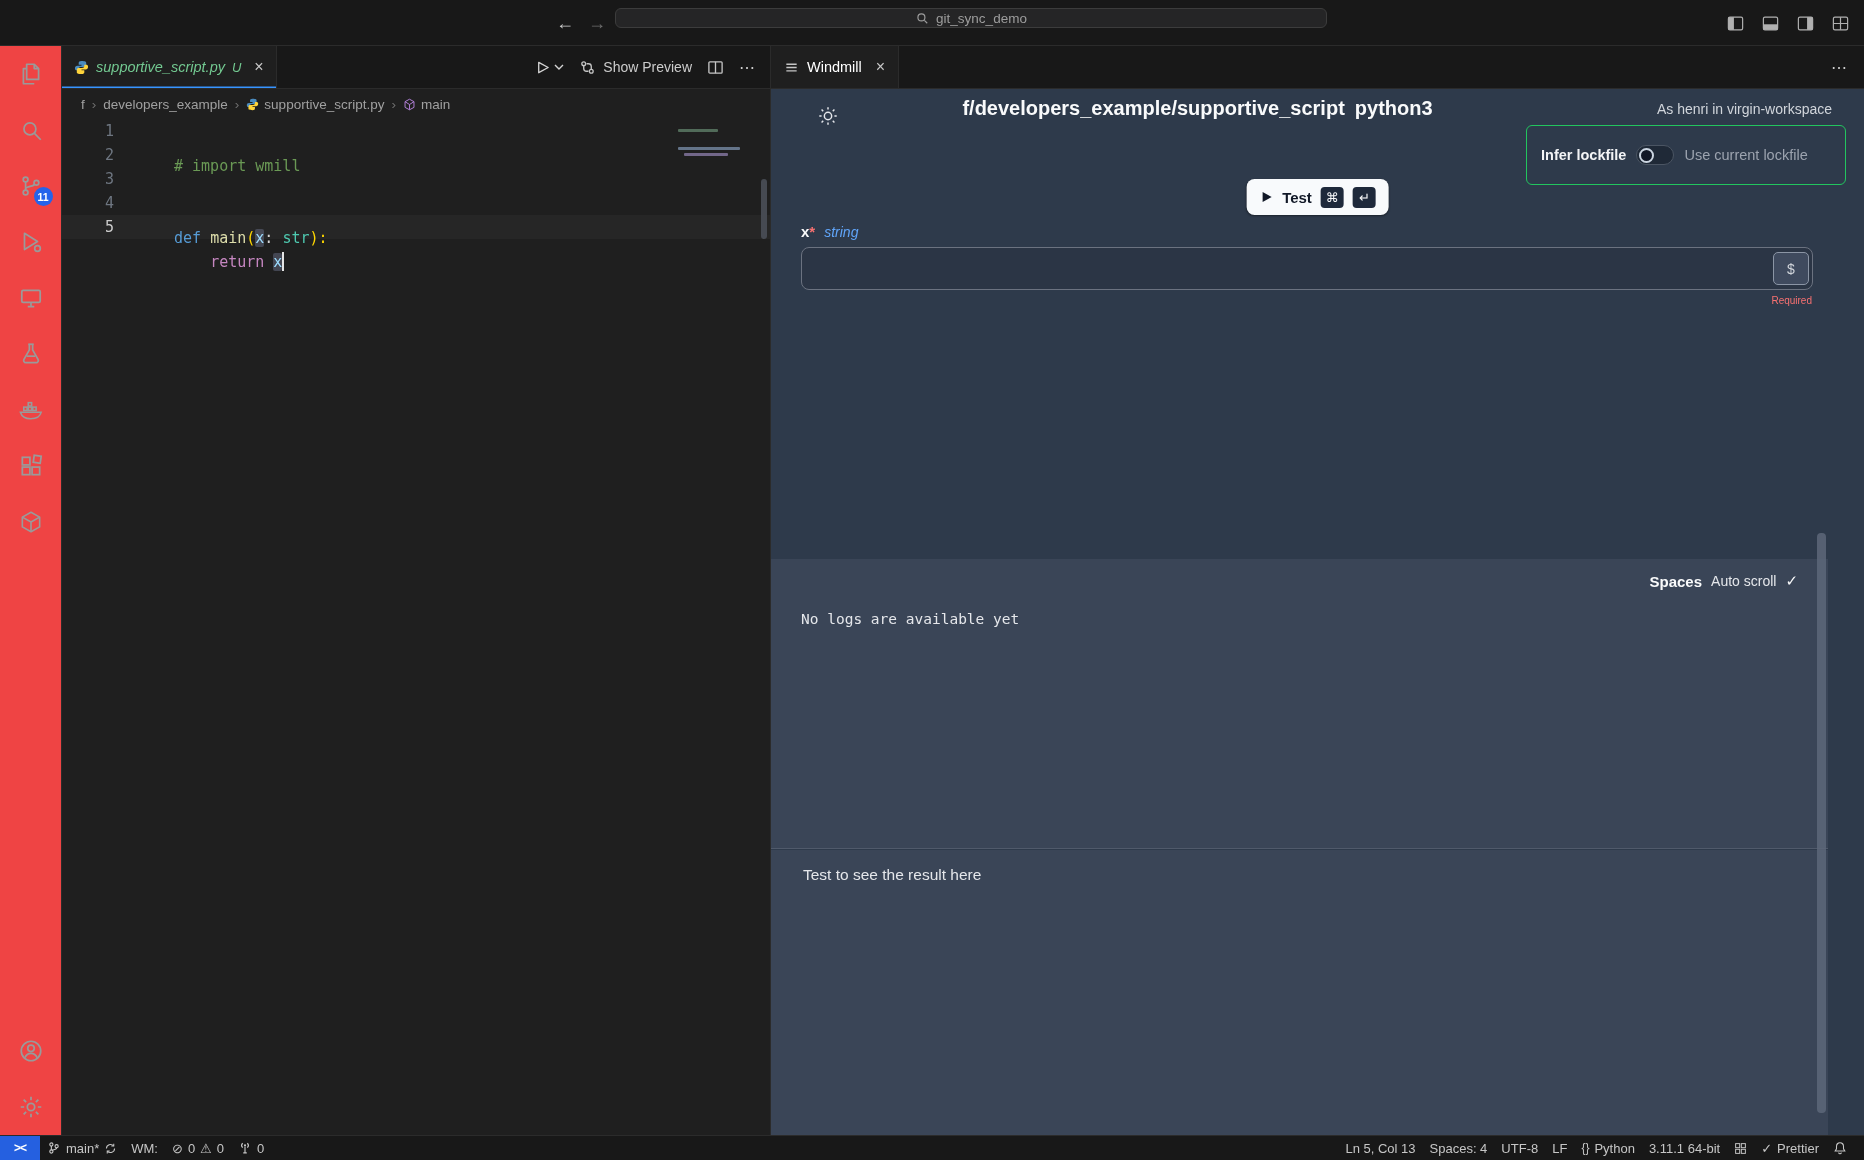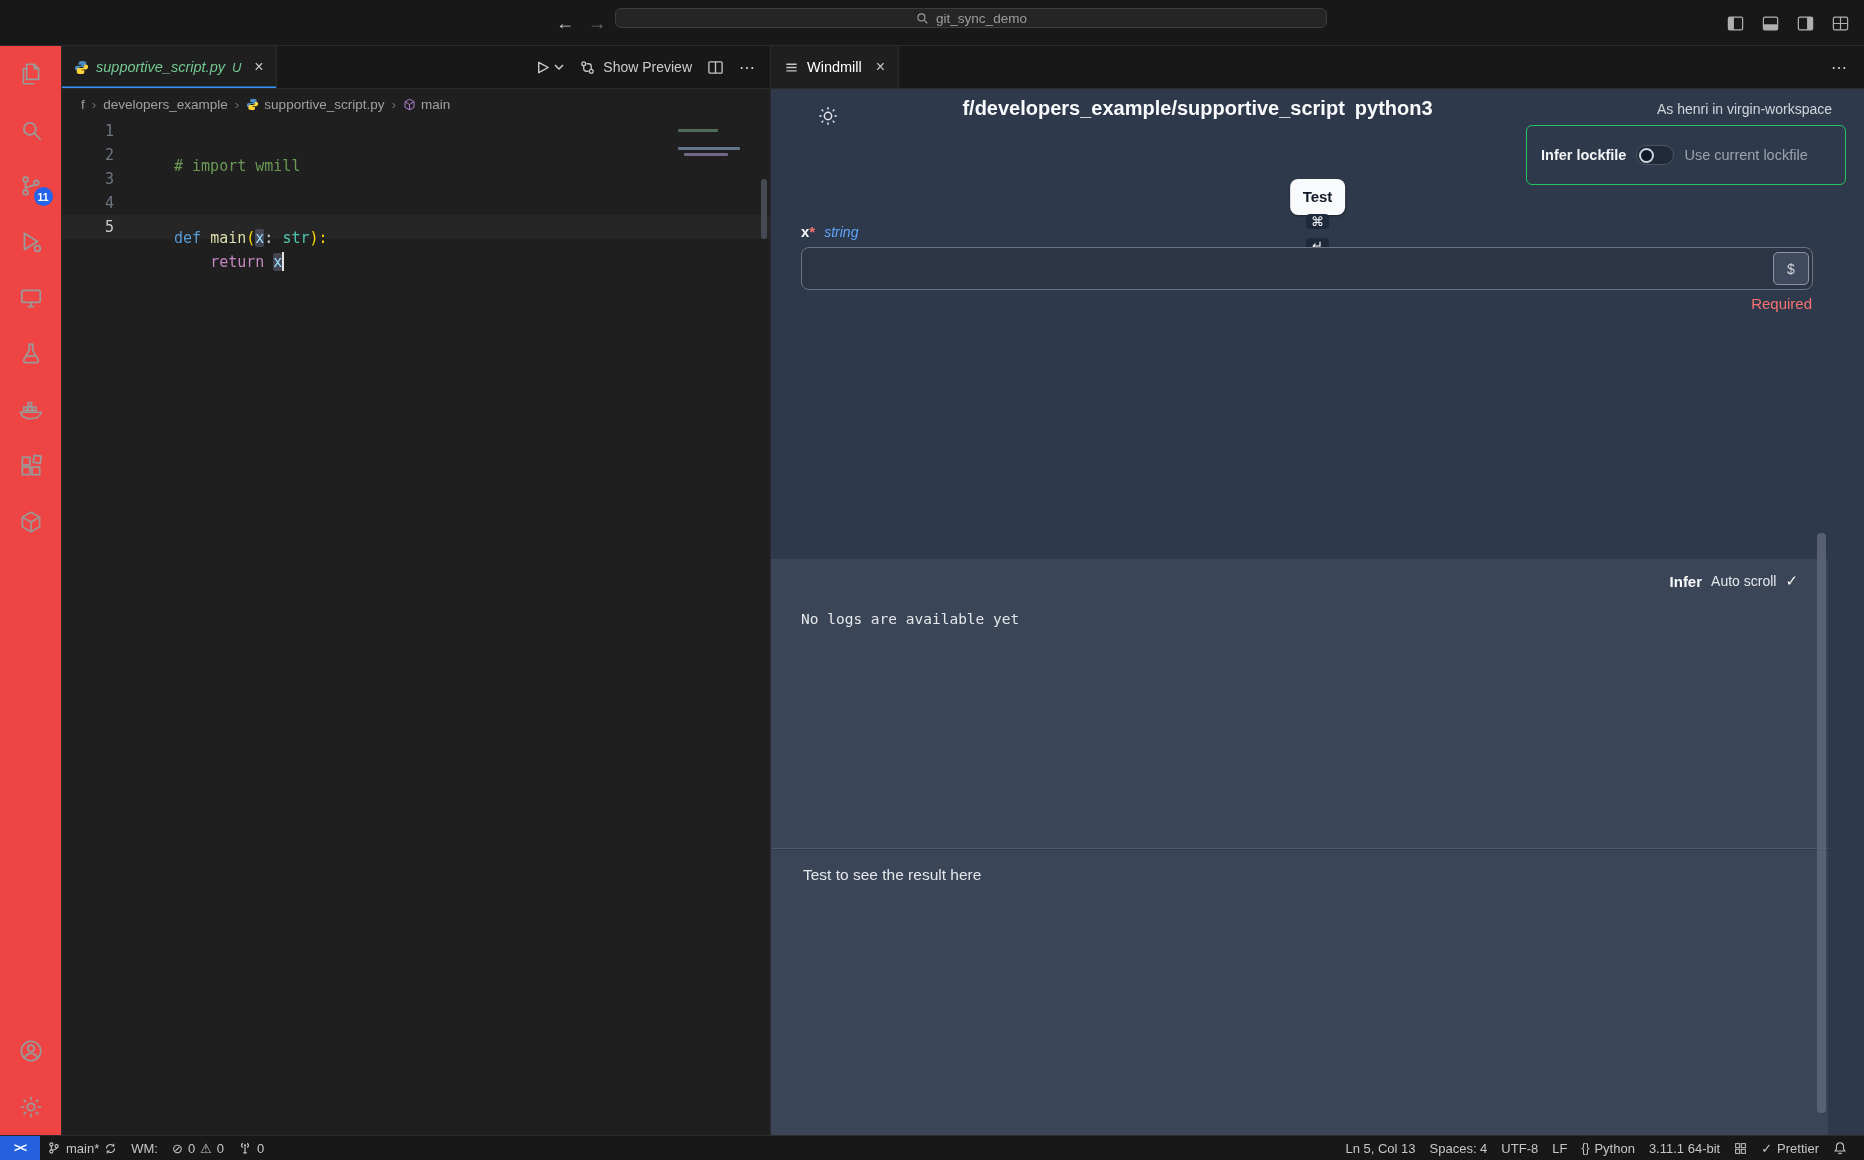--- a/index.html
+++ b/index.html
@@ -77,34 +77,34 @@
   .wm-title .lang { margin-left:10px; }
   .wm-context { position:absolute; right:32px; top:12px; font-size:14px; color:#d1d5db; }
   .lockfile-box { position:absolute; right:18px; top:36px; width:320px; height:60px; border:1.5px solid #22c55e; border-radius:6px;
     display:flex; align-items:center; gap:10px; padding:0 14px; }
   .lockfile-infer { color:#f3f4f6; font-size:14.5px; font-weight:600; white-space:nowrap; }
   .lockfile-use { color:#9ca3af; font-size:14.5px; white-space:nowrap; }
   .toggle { position:relative; width:38px; height:20px; background:#1f2937; border:1px solid #4b5563; border-radius:11px; flex:none; }
   .toggle-knob { position:absolute; left:2px; top:1.5px; width:15px; height:15px; border-radius:50%; background:#111827; border:2px solid #cbd5e1; }
 
   .test-btn { position:absolute; top:90px; left:50%; transform:translateX(-50%); height:36px; background:#f8fafc; border-radius:8px;
-    display:flex; align-items:center; gap:9px; padding:0 13px; box-shadow:0 1px 2px rgba(0,0,0,.4);flex-direction:column; }
+    display:flex; align-items:center; gap:9px; padding:0 13px; box-shadow:0 1px 2px rgba(0,0,0,.4); }
   .test-label { color:#111827; font-size:15px; font-weight:600; }
   .kbd-chip { width:23px; height:21px; background:#1e293b; border-radius:4px; color:#f9fafb; font-size:13px;
     display:flex; align-items:center; justify-content:center; }
 
   .field-label { position:absolute; left:30px; top:134px; display:flex; align-items:baseline; gap:9px; }
   .field-name { color:#f9fafb; font-size:15px; font-weight:bold; }
   .field-req { color:#f87171; }
   .field-type { color:#60a5fa; font-style:italic; font-size:14px; }
   .wm-input { position:absolute; left:30px; top:158px; width:1012px; height:43px; background:#2b3545; border:1px solid #6b7280;
     border-radius:8px; color:#e5e7eb; font-size:15px; padding:0 52px 0 12px; outline:none; font-family:"Liberation Sans", sans-serif; }
   .dollar-btn { position:absolute; left:1002px; top:163px; width:36px; height:33px; background:#3f4a5e; border:1px solid #8b95a5;
     border-radius:5px; color:#d1d5db; font-size:14px; display:flex; align-items:center; justify-content:center; }
-  .required-msg { position:absolute; right:52px; top:206px; color:#f87171; font-size:15px; }
+  .required-msg { position:absolute; right:52px; top:206px; color:#f87171; font-size:10px; }
 
   .wm-tabs { position:absolute; top:434px; left:0; width:1057px; height:36px; border-bottom:1px solid #4b5563;
     display:flex; align-items:flex-end; padding-left:30px; gap:42px; }
   .wm-tab-item { font-size:15px; padding-bottom:9px; color:#9ca3af; }
   .wm-tab-item.active { color:#f9fafb; border-bottom:2px solid #f3f4f6; margin-bottom:-1px; }
 
   .logs-panel { position:absolute; top:470px; left:0; width:1057px; height:290px; background:#3a4557; border-bottom:1px solid #505a6b; }
   .logs-toolbar { position:absolute; right:30px; top:13px; display:flex; align-items:center; gap:9px; }
   .expand-label { color:#f9fafb; font-weight:bold; font-size:15px; }
   .autoscroll-label { color:#e5e7eb; font-size:14px; }
@@ -380,21 +380,21 @@
         <span class="field-name"><span>x</span><span class="field-req">*</span></span>
         <span class="field-type">string</span>
       </div>
       <input class="wm-input" type="text" value="" style="">
       <div class="dollar-btn">$</div>
       <div class="required-msg">Required</div>
 
 
       <div class="logs-panel">
         <div class="logs-toolbar">
-          <span class="expand-label">Infer</span>
+          <span class="expand-label">Spaces</span>
           <span class="autoscroll-label">Auto scroll</span>
           <span class="check-mark">✓</span>
         </div>
         <div class="no-logs">No logs are available yet</div>
       </div>
 
       <div class="result-panel">
         <div class="result-text">Test to see the result here</div>
       </div>
 

